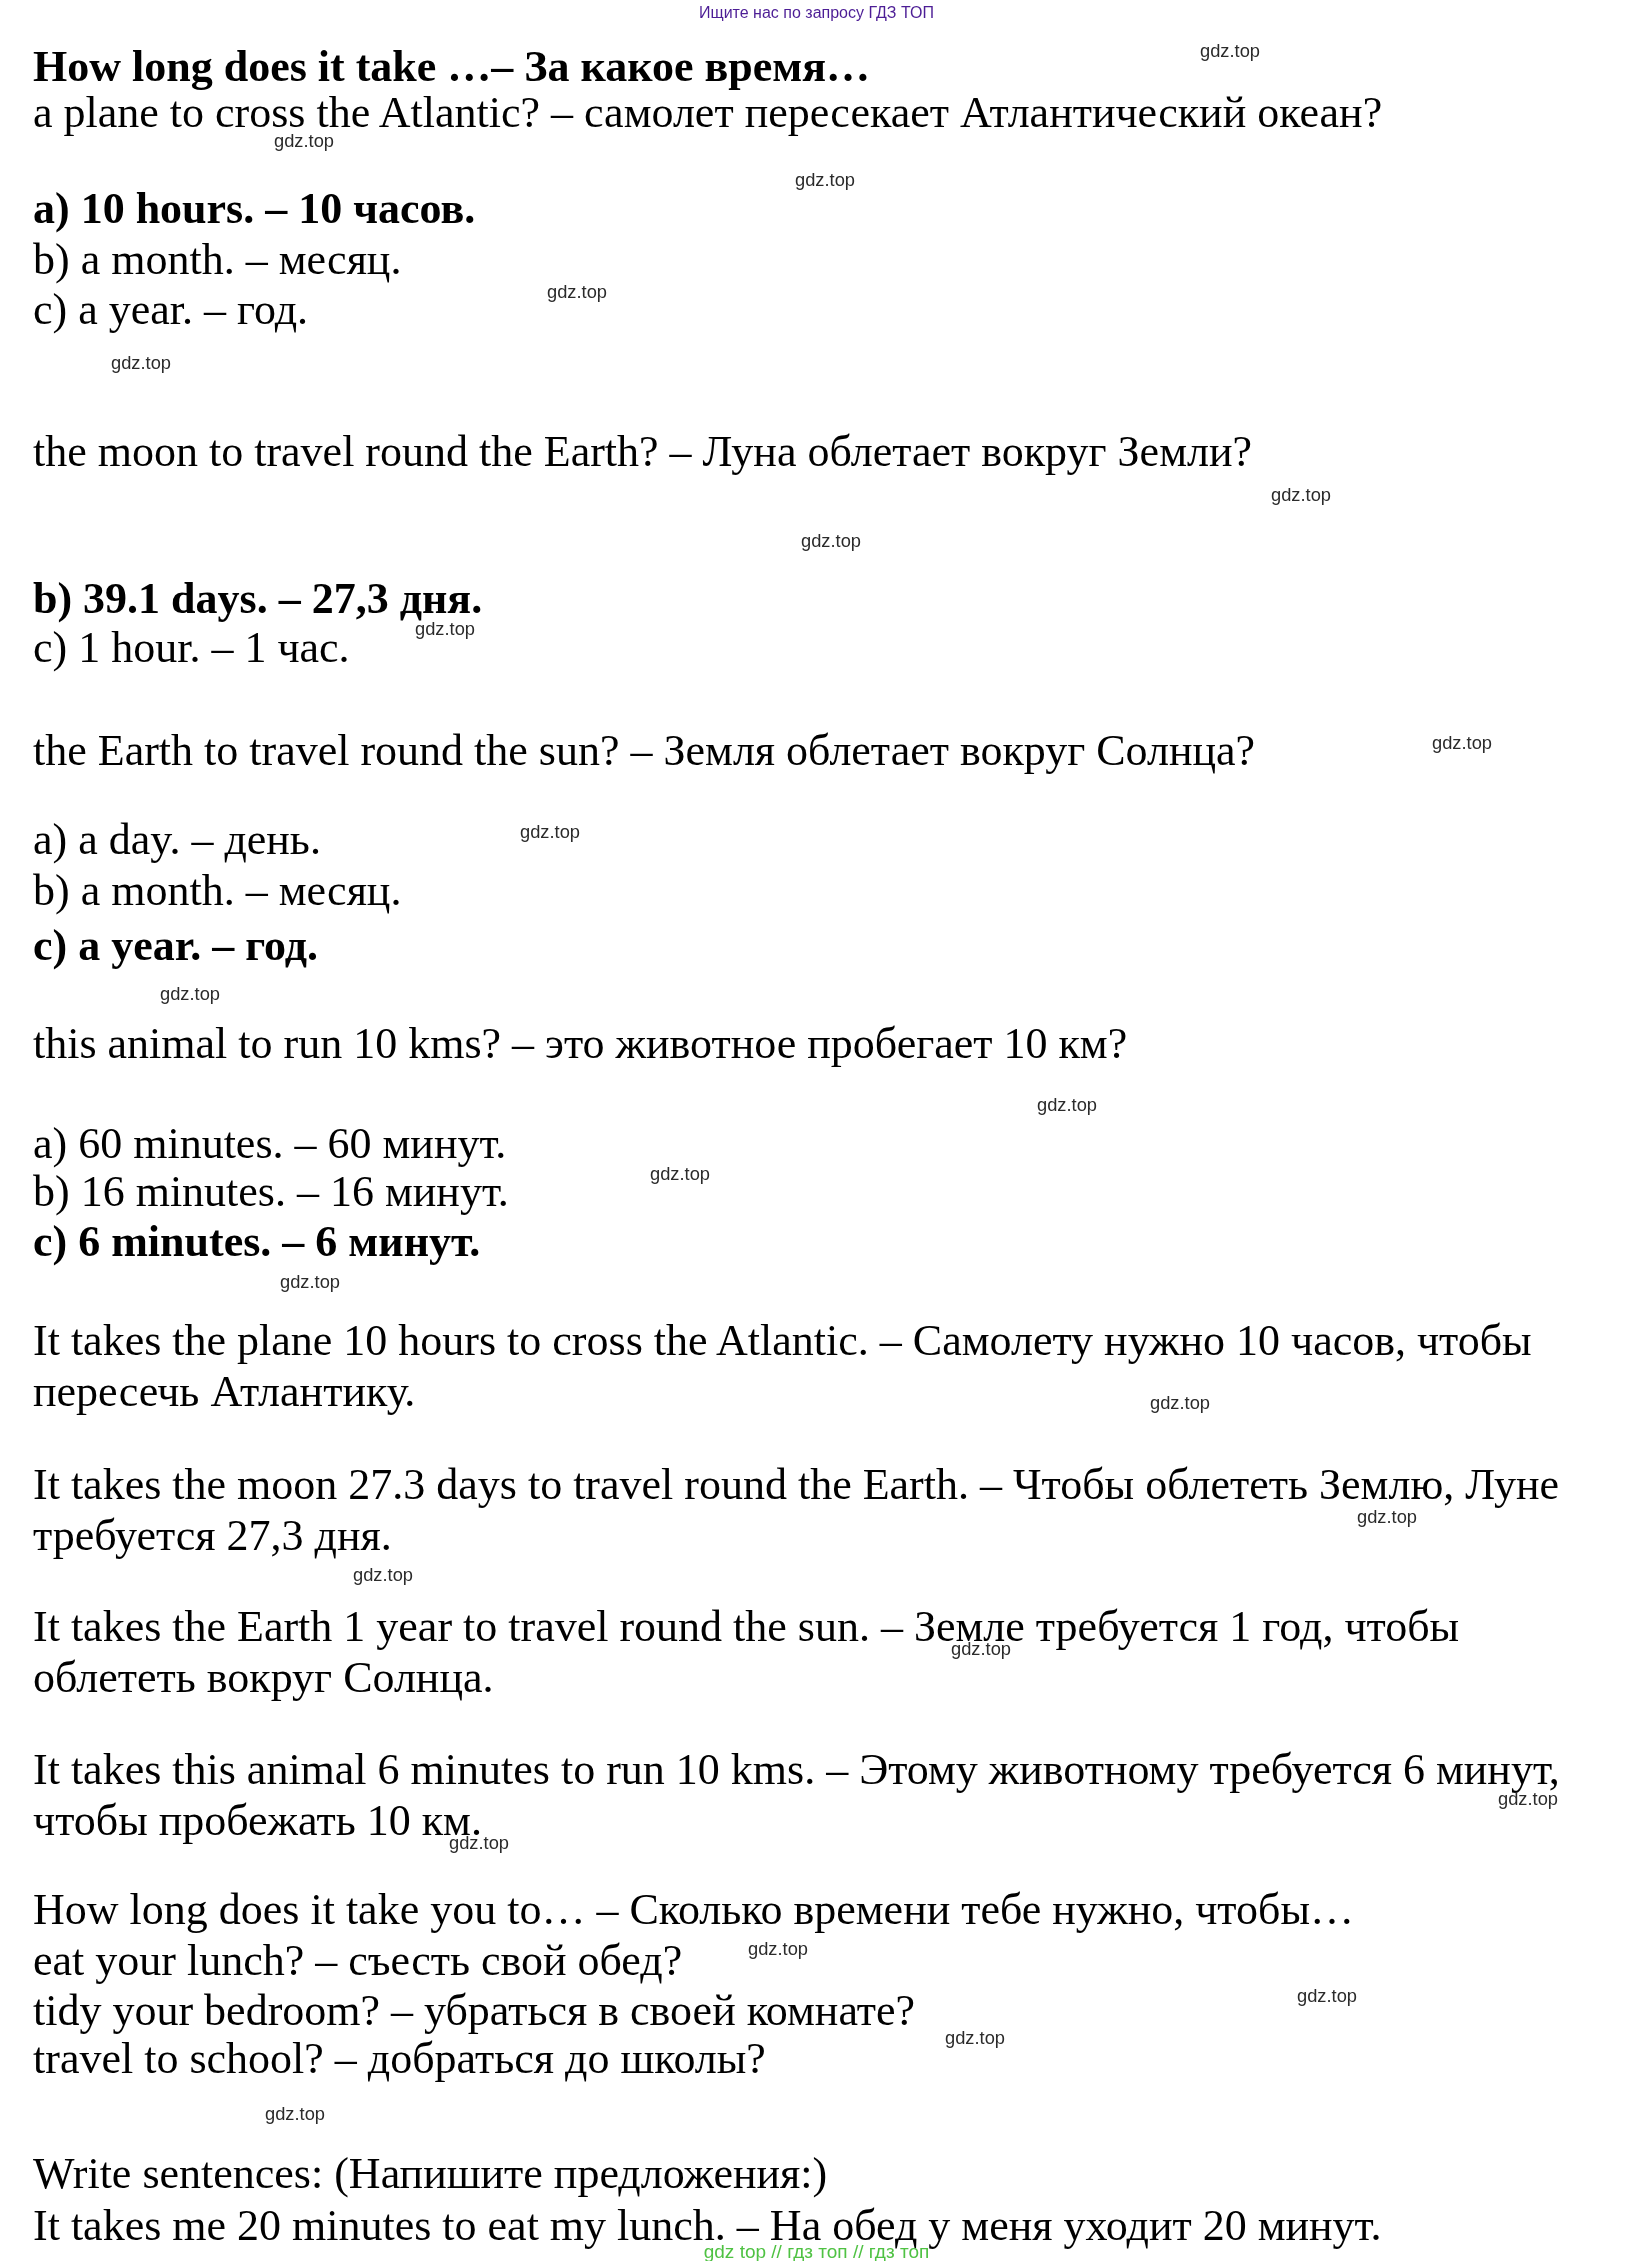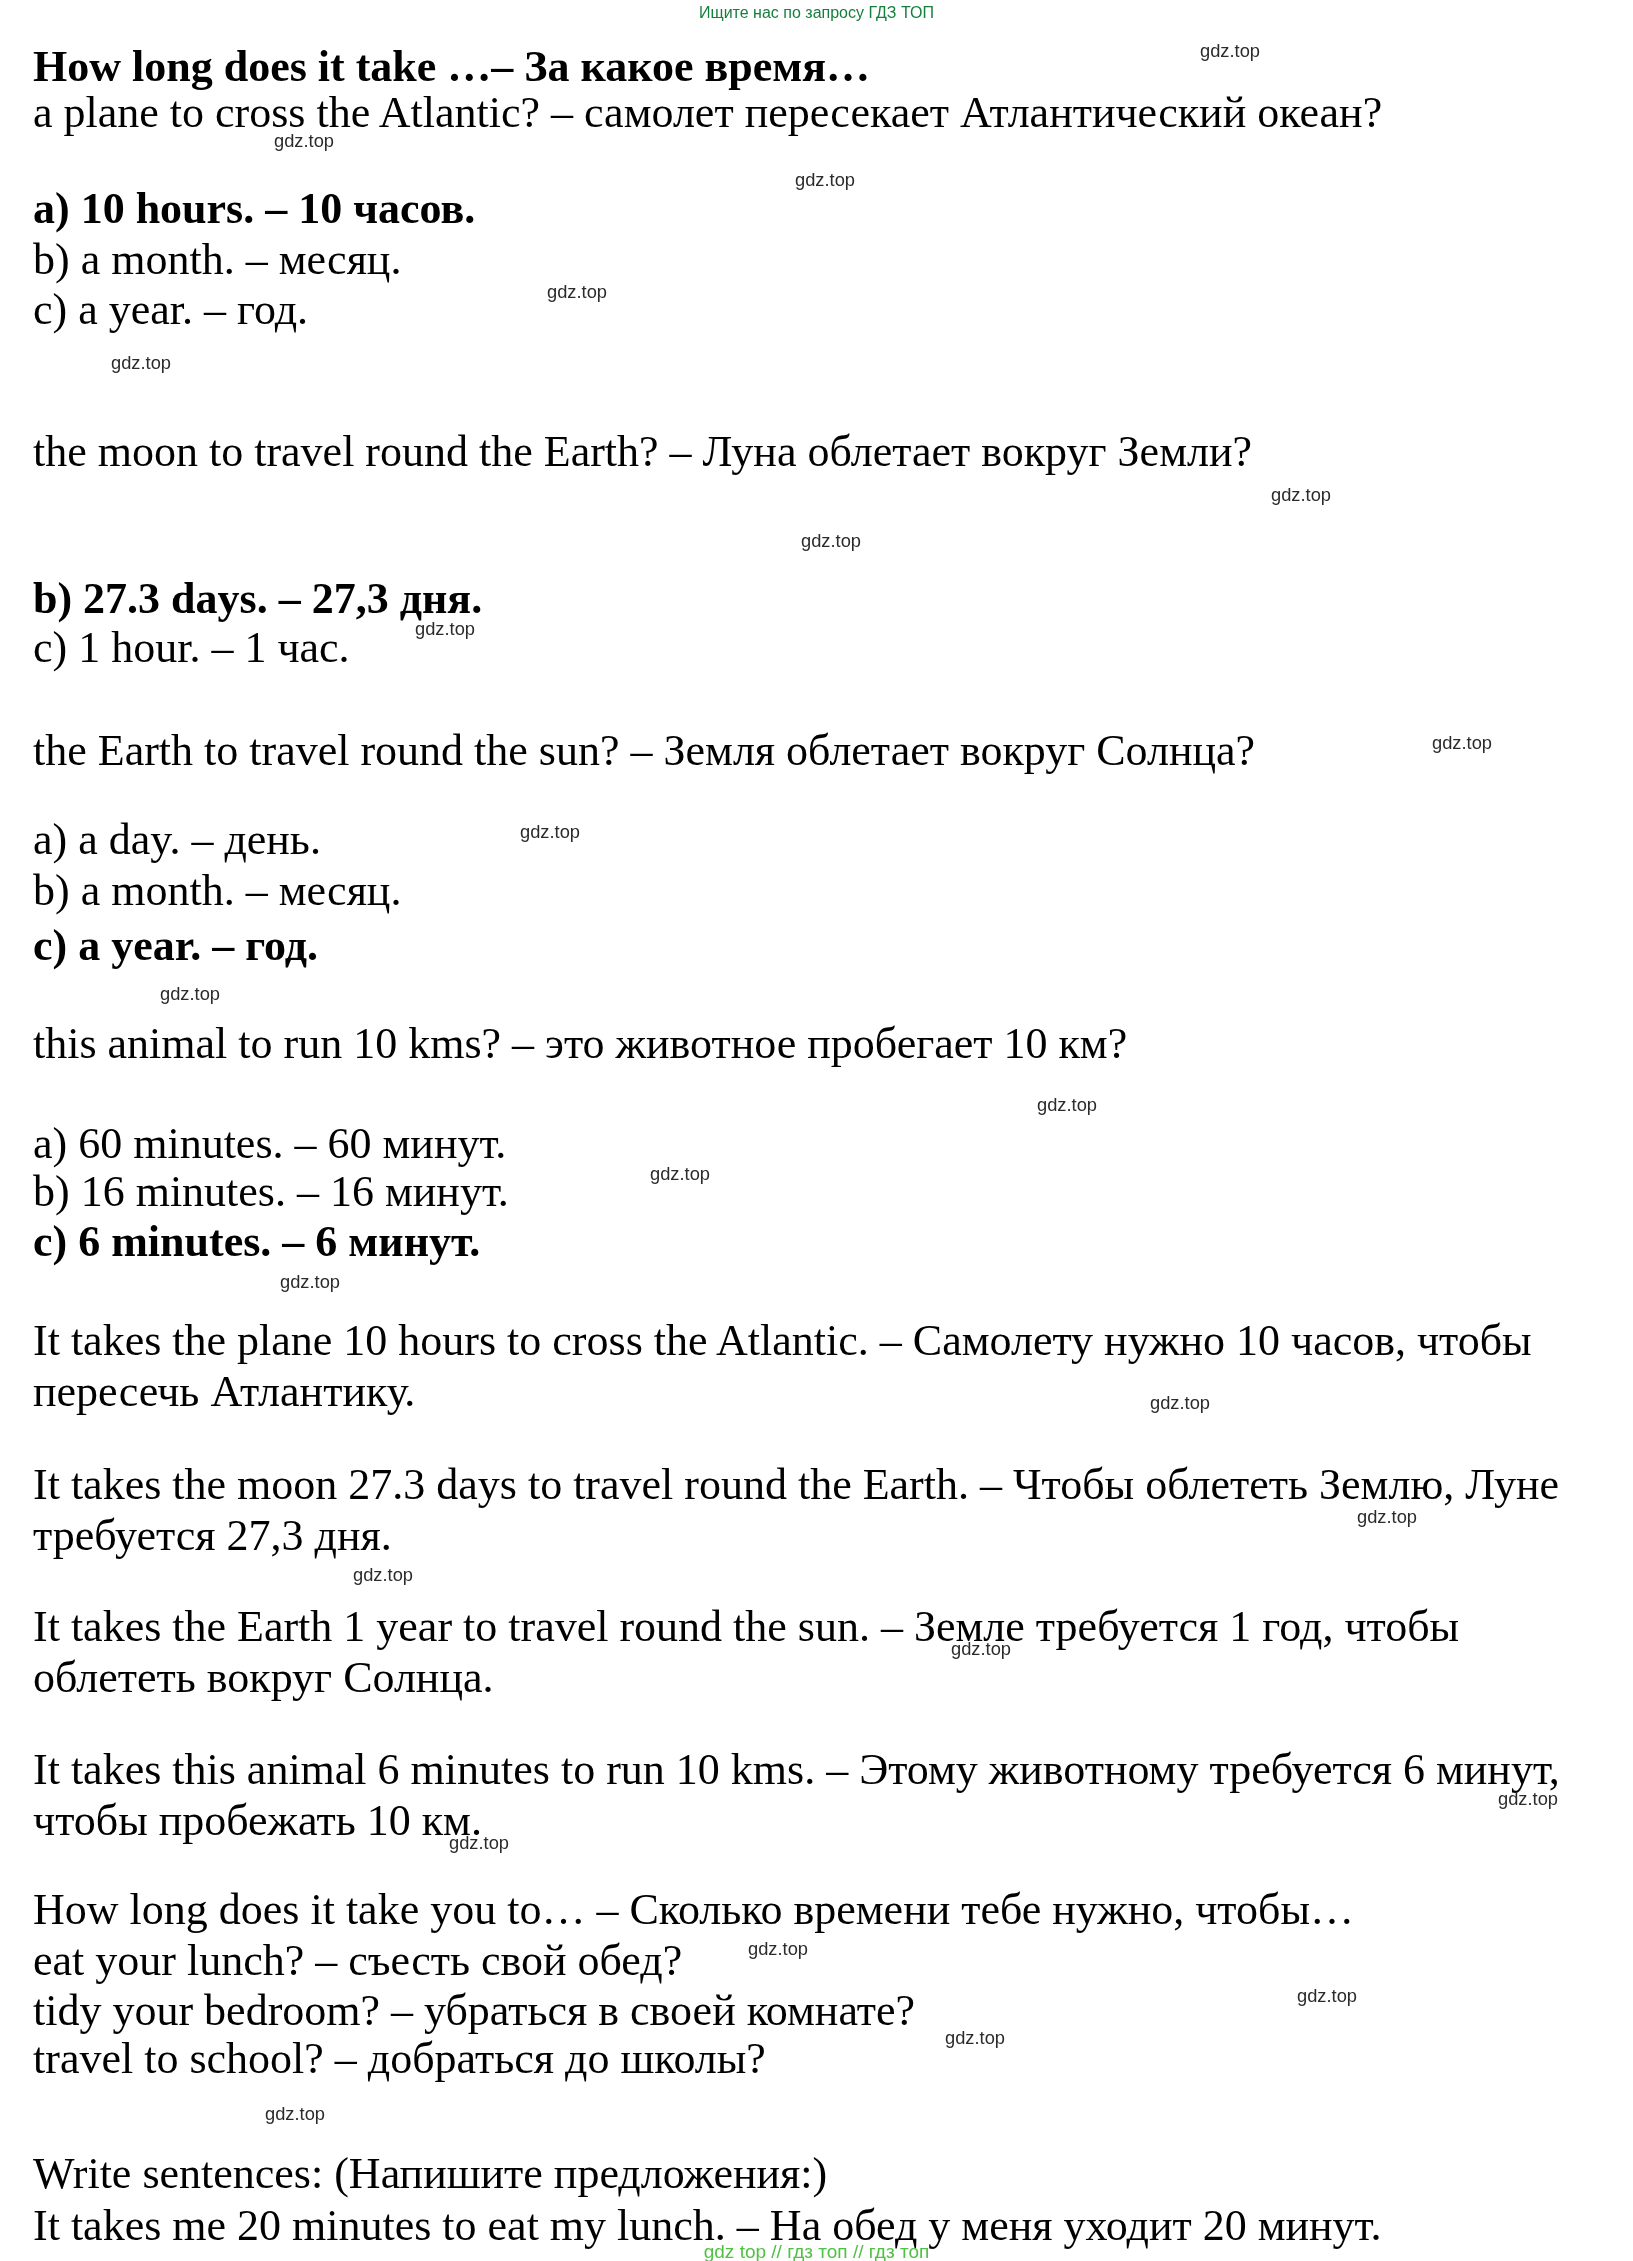--- a/index.html
+++ b/index.html
@@ -34,21 +34,21 @@
     color: #2b2b2b;
   }
   .banner-top {
     position: absolute;
     top: 4px;
     left: 0;
     width: 100%;
     text-align: center;
     font-family: "Liberation Sans", sans-serif;
     font-size: 16px;
-    color: #15803d;
+    color: #4c1d95;
   }
   .banner-bottom {
     position: absolute;
     top: 2241px;
     left: 0;
     width: 100%;
     text-align: center;
     font-family: "Liberation Sans", sans-serif;
     font-size: 19px;
     color: #4fc243;
@@ -61,21 +61,21 @@
 
   <div class="banner-top">Ищите нас по запросу ГДЗ ТОП</div>
 
   <div class="line bold" style="top:43px">How long does it take …– За какое время…</div>
   <div class="line" style="top:89px">a plane to cross the Atlantic? – самолет пересекает Атлантический океан?</div>
   <div class="line bold" style="top:185px">a) 10 hours. – 10 часов.</div>
   <div class="line" style="top:236px">b) a month. – месяц.</div>
   <div class="line" style="top:286px">c) a year. – год.</div>
 
   <div class="line" style="top:428px">the moon to travel round the Earth? – Луна облетает вокруг Земли?</div>
-  <div class="line bold" style="top:575px">b) 27.3 days. – 27,3 дня.</div>
+  <div class="line bold" style="top:575px">b) 39.1 days. – 27,3 дня.</div>
   <div class="line" style="top:624px">c) 1 hour. – 1 час.</div>
 
   <div class="line" style="top:727px">the Earth to travel round the sun? – Земля облетает вокруг Солнца?</div>
   <div class="line" style="top:816px">a) a day. – день.</div>
   <div class="line" style="top:867px">b) a month. – месяц.</div>
   <div class="line bold" style="top:922px">c) a year. – год.</div>
 
   <div class="line" style="top:1020px">this animal to run 10 kms? – это животное пробегает 10 км?</div>
   <div class="line" style="top:1120px">a) 60 minutes. – 60 минут.</div>
   <div class="line" style="top:1168px">b) 16 minutes. – 16 минут.</div>

